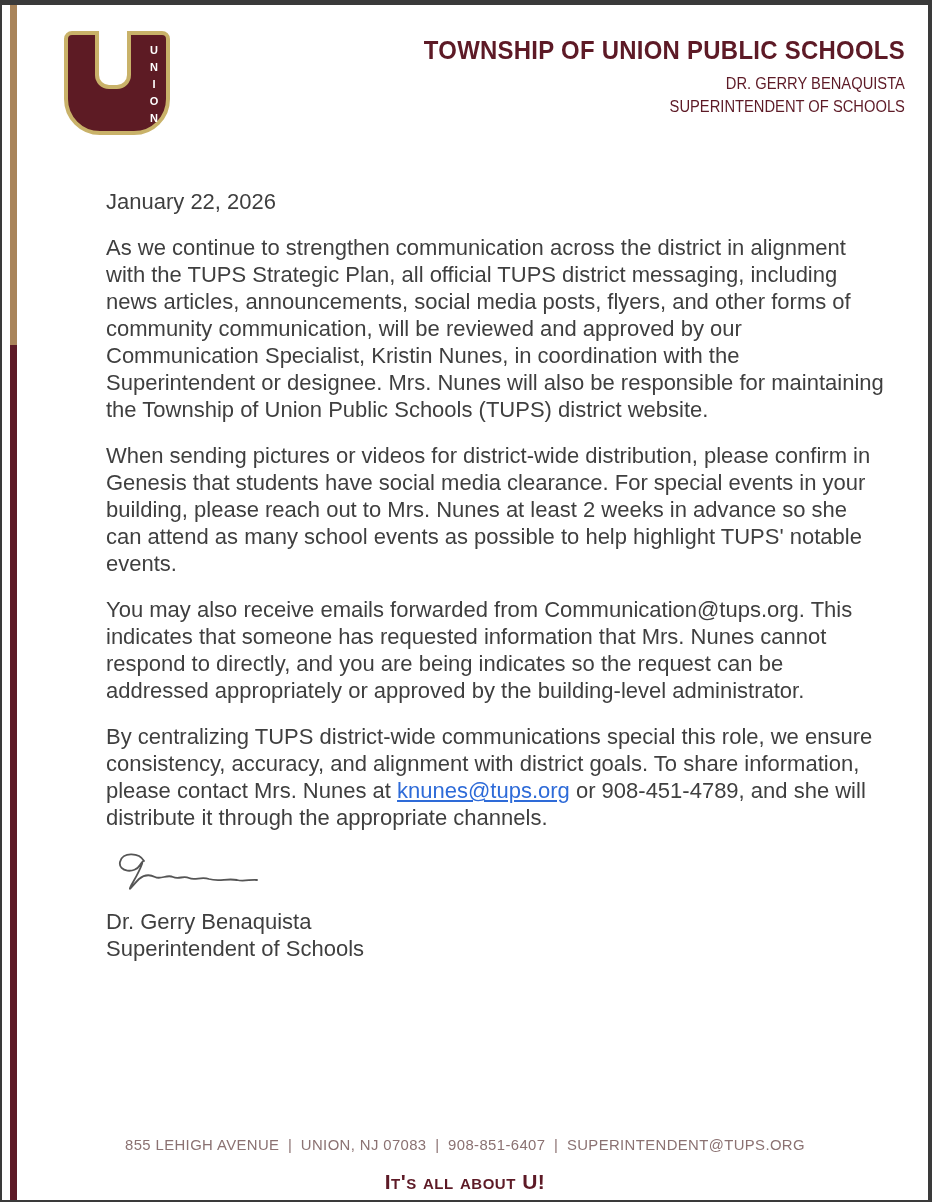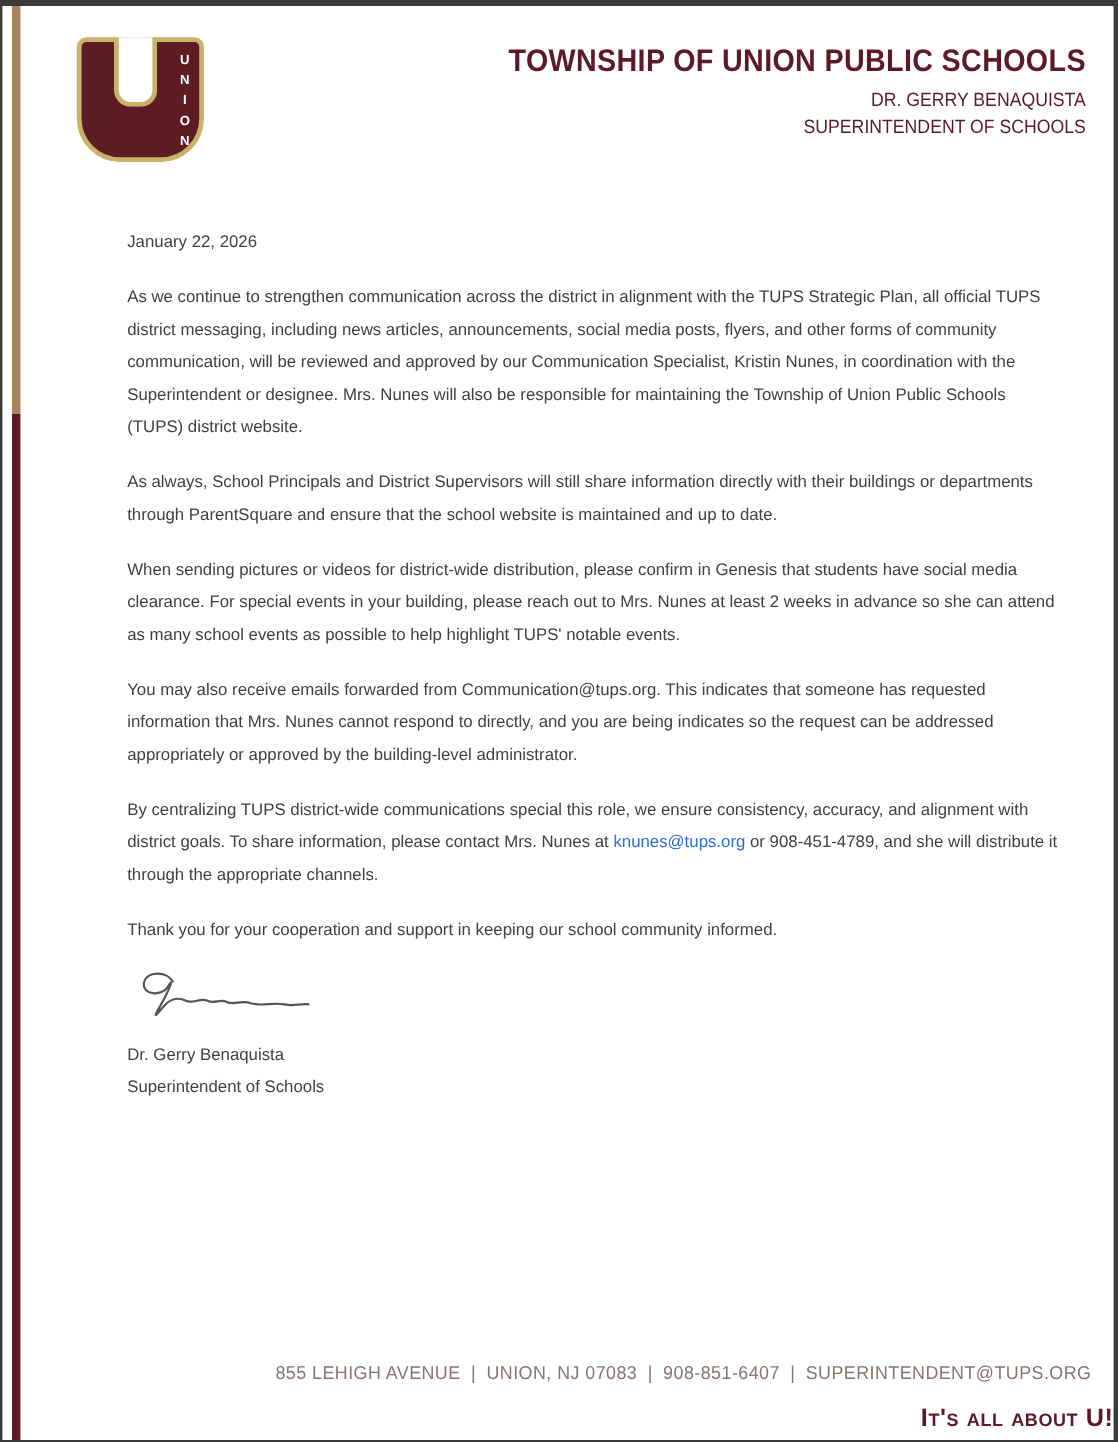--- a/index.html
+++ b/index.html
@@ -47,30 +47,30 @@
     transform:scaleX(0.92); transform-origin:100% 0;
     white-space:nowrap;
   }
   .org-name { font-size:26px; font-weight:bold; letter-spacing:0.3px; }
   .official-name { font-size:16px; margin-top:9px; }
   .official-title { font-size:16px; margin-top:5px; }
 
   
   .letter {
     margin:31px 40px 0 104px;
-    font-size:14px; line-height:27px; color:#3f3f3f;
+    font-size:22px; line-height:27px; color:#3f3f3f;
   }
   .letter p { margin:0 0 19px 0; }
-  .email-link { color:#2e6bd8; cursor:pointer;margin-top:26px; }
+  .email-link { color:#2e6bd8; text-decoration:underline; cursor:pointer;margin-top:26px; }
   .signature-wrap { margin:9px 0 14px 2px; height:44px; }
   .signature-wrap svg { display:block; }
   .signer { line-height:27px; }
 
   
-  .footer { position:absolute; left:0; right:0; bottom:6px; text-align:right; }
+  .footer { position:absolute; left:0; right:0; bottom:6px; text-align:center; }
   .footer-line {
     color:#8b7272; font-size:15.5px; letter-spacing:0.4px;
     transform:scaleX(0.96); transform-origin:50% 50%;
     white-space:nowrap;
   }
   .footer-line .sep { margin:0 9px; }
   .tagline {
     margin-top:16px; color:#5d1a26;
     font-size:21px; font-weight:bold;
     font-variant:small-caps; letter-spacing:0.5px;
@@ -94,25 +94,23 @@
     <div class="header-text">
       <div class="org-name">TOWNSHIP OF UNION PUBLIC SCHOOLS</div>
       <div class="official-name">DR. GERRY BENAQUISTA</div>
       <div class="official-title">SUPERINTENDENT OF SCHOOLS</div>
     </div>
   </div>
 
   <div class="letter">
     <p>January 22, 2026</p>
     <p>As we continue to strengthen communication across the district in alignment with the TUPS Strategic Plan, all official TUPS district messaging, including news articles, announcements, social media posts, flyers, and other forms of community communication, will be reviewed and approved by our Communication Specialist, Kristin Nunes, in coordination with the Superintendent or designee. Mrs. Nunes will also be responsible for maintaining the Township of Union Public Schools (TUPS) district website.</p>
-    <p>As always, School Principals and District Supervisors will still share information directly with their buildings or departments through ParentSquare and ensure that the school website is maintained and up to date.</p>
     <p>When sending pictures or videos for district-wide distribution, please confirm in Genesis that students have social media clearance. For special events in your building, please reach out to Mrs. Nunes at least 2 weeks in advance so she can attend as many school events as possible to help highlight TUPS' notable events.</p>
     <p>You may also receive emails forwarded from Communication@tups.org. This indicates that someone has requested information that Mrs. Nunes cannot respond to directly, and you are being indicates so the request can be addressed appropriately or approved by the building-level administrator.</p>
     <p><span>By centralizing TUPS district-wide communications special this role, we ensure consistency, accuracy, and alignment with district goals. To share information, please contact Mrs. Nunes at </span><a class="email-link">knunes@tups.org</a><span> or 908-451-4789, and she will distribute it through the appropriate channels.</span></p>
-    <p>Thank you for your cooperation and support in keeping our school community informed.</p>
 
     <div class="signature-wrap">
       <svg width="155" height="44" viewBox="0 0 155 44">
         <path d="M36,11 C31,2 14,2 12,12 C10,22 27,24 32,15 C34,12 35,10 34,14
                  C30,25 24,33 22,38 C21,41 25,35 31,29 C37,24 43,25 47,27
                  C53,30 59,24 65,27 C71,30 75,25 81,28 C87,31 93,26 101,29
                  C111,32 119,28 129,30 C136,32 143,29 149,30" fill="none" stroke="#555555" stroke-width="1.8" stroke-linecap="round" stroke-linejoin="round"></path>
       </svg>
     </div>
 

